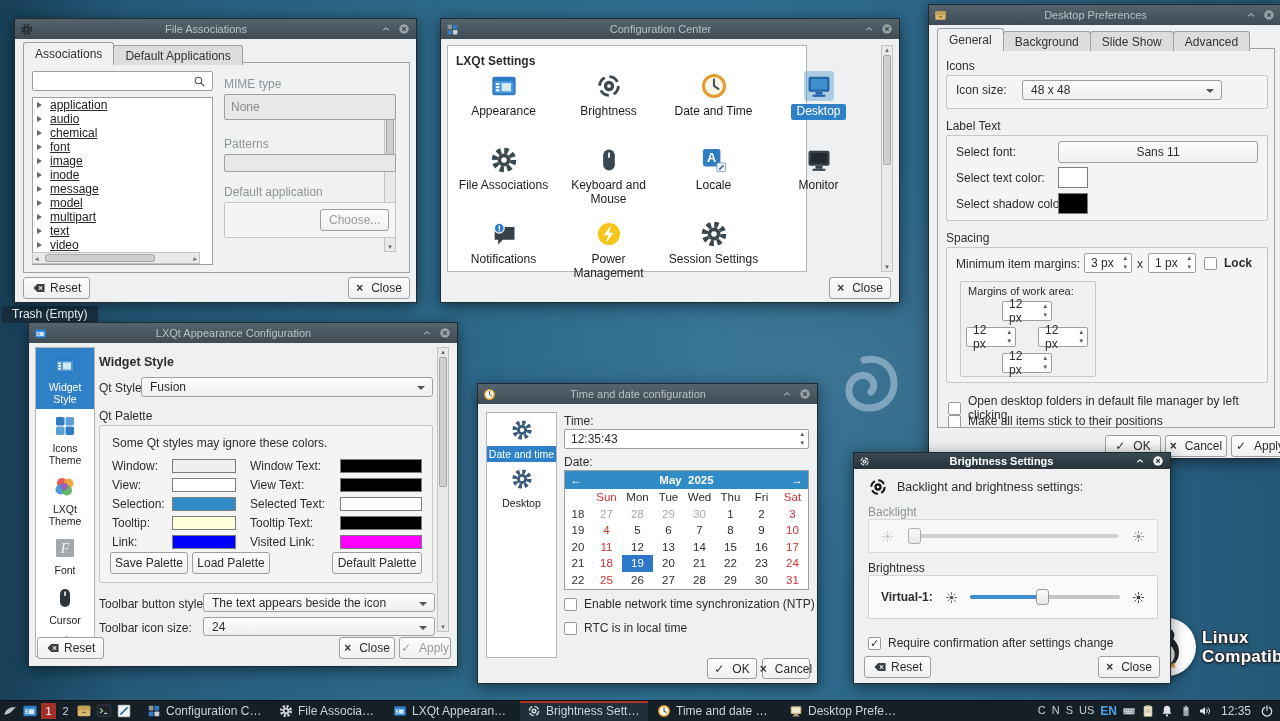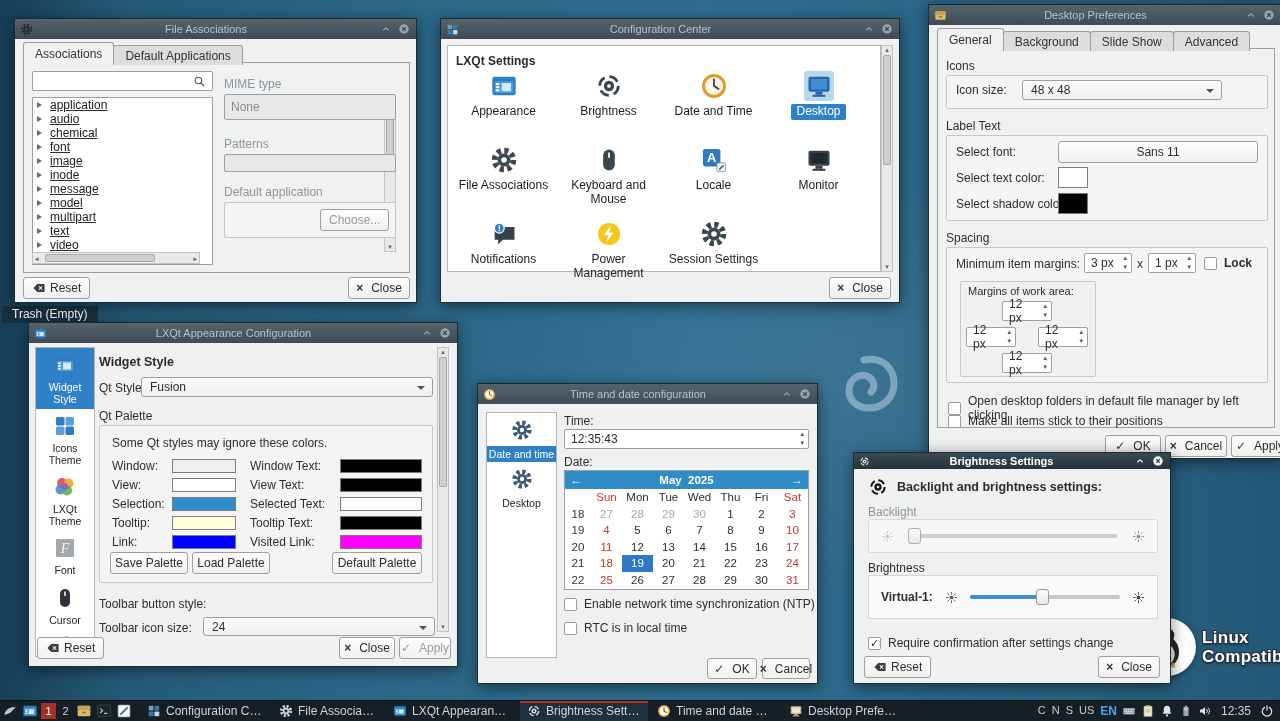--- a/index.html
+++ b/index.html
@@ -473,21 +473,21 @@
           <svg>
             <use href="#i-chevup"></use>
           </svg>
         </span>
       <span class="tbtn" style="color:#99a2a8">
           <svg>
             <use href="#i-closec"></use>
           </svg>
         </span>
     </header>
-    <div style="position:absolute; left:6px; top:26px; width:434px; height:227px; background:#fff; border:1px solid #b5b5b5;">
+    <div style="position:absolute; left:6px; top:26px; width:360px; height:227px; background:#fff; border:1px solid #b5b5b5;">
       <div style="position:absolute; left:8px; top:8px; font-weight:bold; color:#2b2b2b;">LXQt Settings</div>
     </div>
     <div id="cc-grid">
         <div class="cc-item">
           <span class="ico" style="color:#2e7cc4;--hole:#fff">
             <svg style="">
               <use href="#i-widget"></use>
             </svg>
           </span>
                  <span class="lbl">Appearance</span>
@@ -756,20 +756,23 @@
             <span class="s1" style="background:#0000ff"></span>
                  <span class="l2">Visited Link:</span>
             <span class="s2" style="background:#ff00ff"></span>
           </div>
         </div>
       <div class="btn" style="left:10px; top:126px; width:78px;">Save Palette</div>
       <div class="btn" style="left:92px; top:126px; width:78px;">Load Palette</div>
       <div class="btn" style="right:10px; top:126px; width:90px;">Default Palette</div>
     </div>
     <div class="glabel" style="left:70px; top:274px;">Toolbar button style:</div>
+    <div class="combo" style="left:174px; top:270px; width:232px; height:19px;">
+        <span>The text appears beside the icon</span>
+      </div>
     <div class="glabel" style="left:70px; top:298px;">Toolbar icon size:</div>
     <div class="combo" style="left:174px; top:294px; width:232px; height:19px;">
         <span>24</span>
       </div>
     <div class="vsb" style="right:8px; top:24px; height:285px;">
       <span class="a1">▴</span>
         <div class="thumb" style="top:9px; height:130px;"></div>
         <span class="a2">▾</span>
     </div>
     <div class="btn" style="left:8px; top:314px;">
@@ -901,21 +904,21 @@
       <span class="tbtn" style="color:#f0f3f5;--xcol:#2c3941">
           <svg>
             <use href="#i-closec"></use>
           </svg>
         </span>
     </header>
     <div style="position:absolute; left:14px; top:24px; display:flex; align-items:center; gap:9px;">
       <svg style="width:20px; height:20px; color:#16181a; --hole:#eff0f1;">
           <use href="#i-brightness"></use>
         </svg>
-      <span style="font-weight:bold; font-size:12.5px;">Backlight and brightness settings:</span>
+      <span style="font-weight:normal; font-size:12.5px;">Backlight and brightness settings:</span>
     </div>
     <div class="glabel dim" style="left:14px; top:52px;">Backlight</div>
     <div class="slider-grp" style="left:14px; top:66px; width:290px; height:34px; padding:0 12px; gap:14px; opacity:.75;">
       <svg class="sun" style="color:#b9bec1">
           <use href="#i-sun"></use>
         </svg>
       <div class="track">
         <div class="knob" style="left:0px;"></div>
       </div>
       <svg class="sun" style="color:#6a7175">

